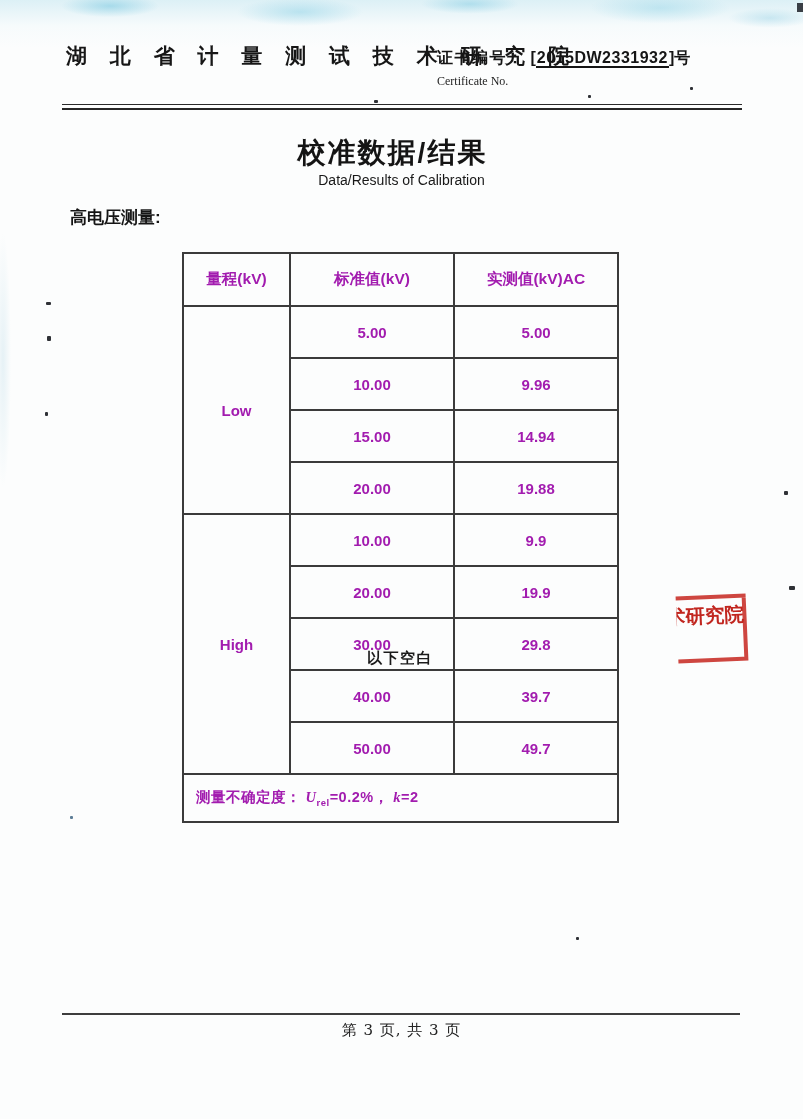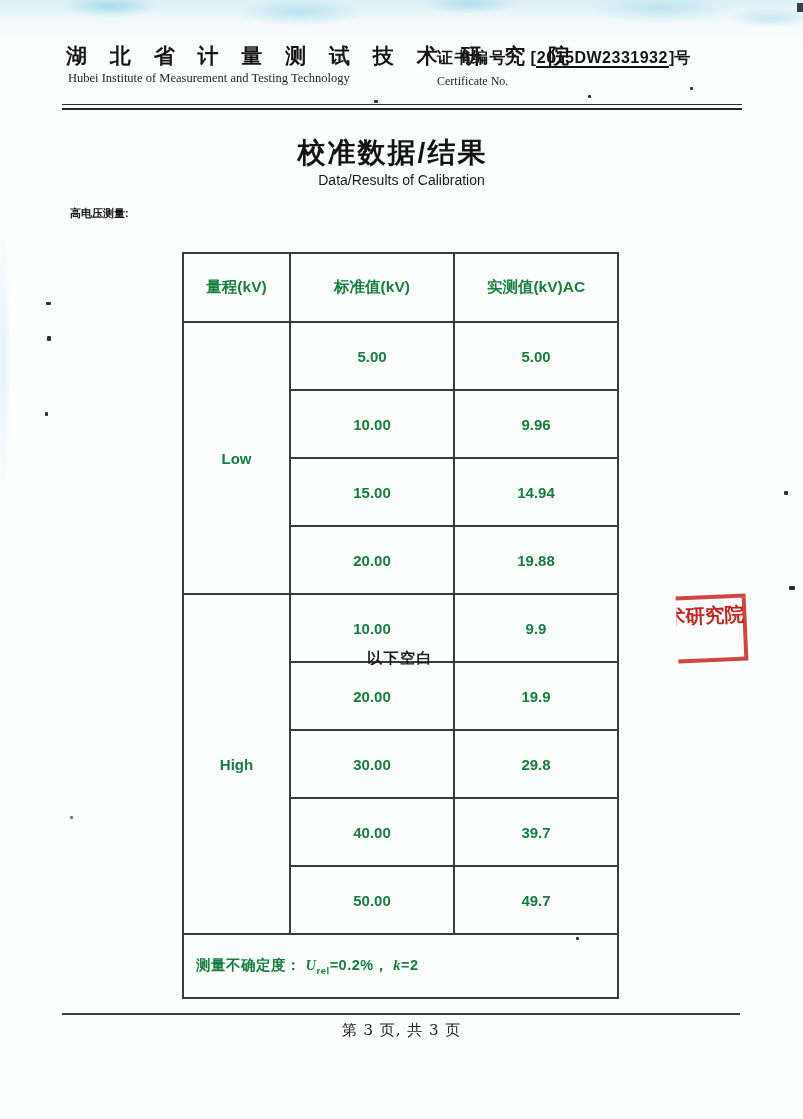--- a/index.html
+++ b/index.html
@@ -31,27 +31,27 @@
   .org-en{left:68px;top:71px;font-family:"Liberation Serif",serif;font-size:12.5px;color:#1d1d1d;}
   .cert-line{left:437px;top:48px;font-size:16px;font-weight:bold;white-space:nowrap;color:#151515;}
   .cert-line .lbl{letter-spacing:1.5px;margin-right:6px;}
   .cert-no{border-bottom:2px solid #141414;padding:0 1px;letter-spacing:.5px;margin-top:18px;}
   .cert-en{left:437px;top:74px;font-family:"Liberation Serif",serif;font-size:12px;color:#1d1d1d;}
   .rule-double{left:62px;top:104px;width:680px;height:3px;border-top:1px solid #2a2a2a;border-bottom:2px solid #262626;}
 
   
   .title-cn{left:0;top:134px;width:785px;text-align:center;font-size:28px;font-weight:bold;letter-spacing:2px;color:#141414;}
   .title-en{left:0;top:172px;width:803px;text-align:center;font-size:14px;font-weight:normal;color:#181818;}
-  .section-label{left:70px;top:206px;font-size:11px;font-weight:bold;color:#151515;}
+  .section-label{left:70px;top:206px;font-size:17px;font-weight:bold;color:#151515;}
 
   
   .hv-table{position:absolute;left:182px;top:252px;border-collapse:collapse;table-layout:fixed;}
   .hv-table th,.hv-table td{
     border:2px solid #3b3b3b;text-align:center;
-    font-weight:bold;font-size:15px;color:#15803d;padding:16px;
+    font-weight:bold;font-size:15px;color:#a21caf;padding:8px;
   }
   .hv-table th{height:35px;font-size:15.5px;}
   .hv-table tbody td{height:34px;border-radius:16px;}
   .hv-table .uncert-cell{height:30px;text-align:left;padding-left:12px;font-size:14.5px;letter-spacing:.5px;margin-top:15px;}
   .uncert-cell .it{font-style:italic;font-family:"Liberation Serif",serif;font-weight:bold;}
   .uncert-cell sub{font-size:9.5px;font-weight:bold;}
   .below-blank{left:182px;top:649px;width:436px;text-align:center;font-size:15px;font-weight:600;letter-spacing:1.5px;color:#1b1b1b;}
 
   
   .stamp{
@@ -70,21 +70,20 @@
   
   .speck{position:absolute;background:#2f3136;border-radius:1px;}
   .corner-mark{position:absolute;right:0;top:3px;width:6px;height:9px;background:#3a3f46;}
 </style>
 </head>
 <body>
 
 <div class="page">
 
   <div class="abs org-cn">湖 北 省 计 量 测 试 技 术 研 究 院</div>
-  <div class="abs org-en">Hubei Institute of Measurement and Testing Technology</div>
 
   <div class="abs cert-line">
     <span class="lbl">证书编号：</span><span>[</span><span class="cert-no">2015DW2331932</span><span>]</span><span>号</span>
   </div>
   <div class="abs cert-en">Certificate No.</div>
 
   <div class="abs rule-double"></div>
 
   <div class="abs title-cn">校准数据/结果</div>
   <div class="abs title-en">Data/Results of Calibration</div>

